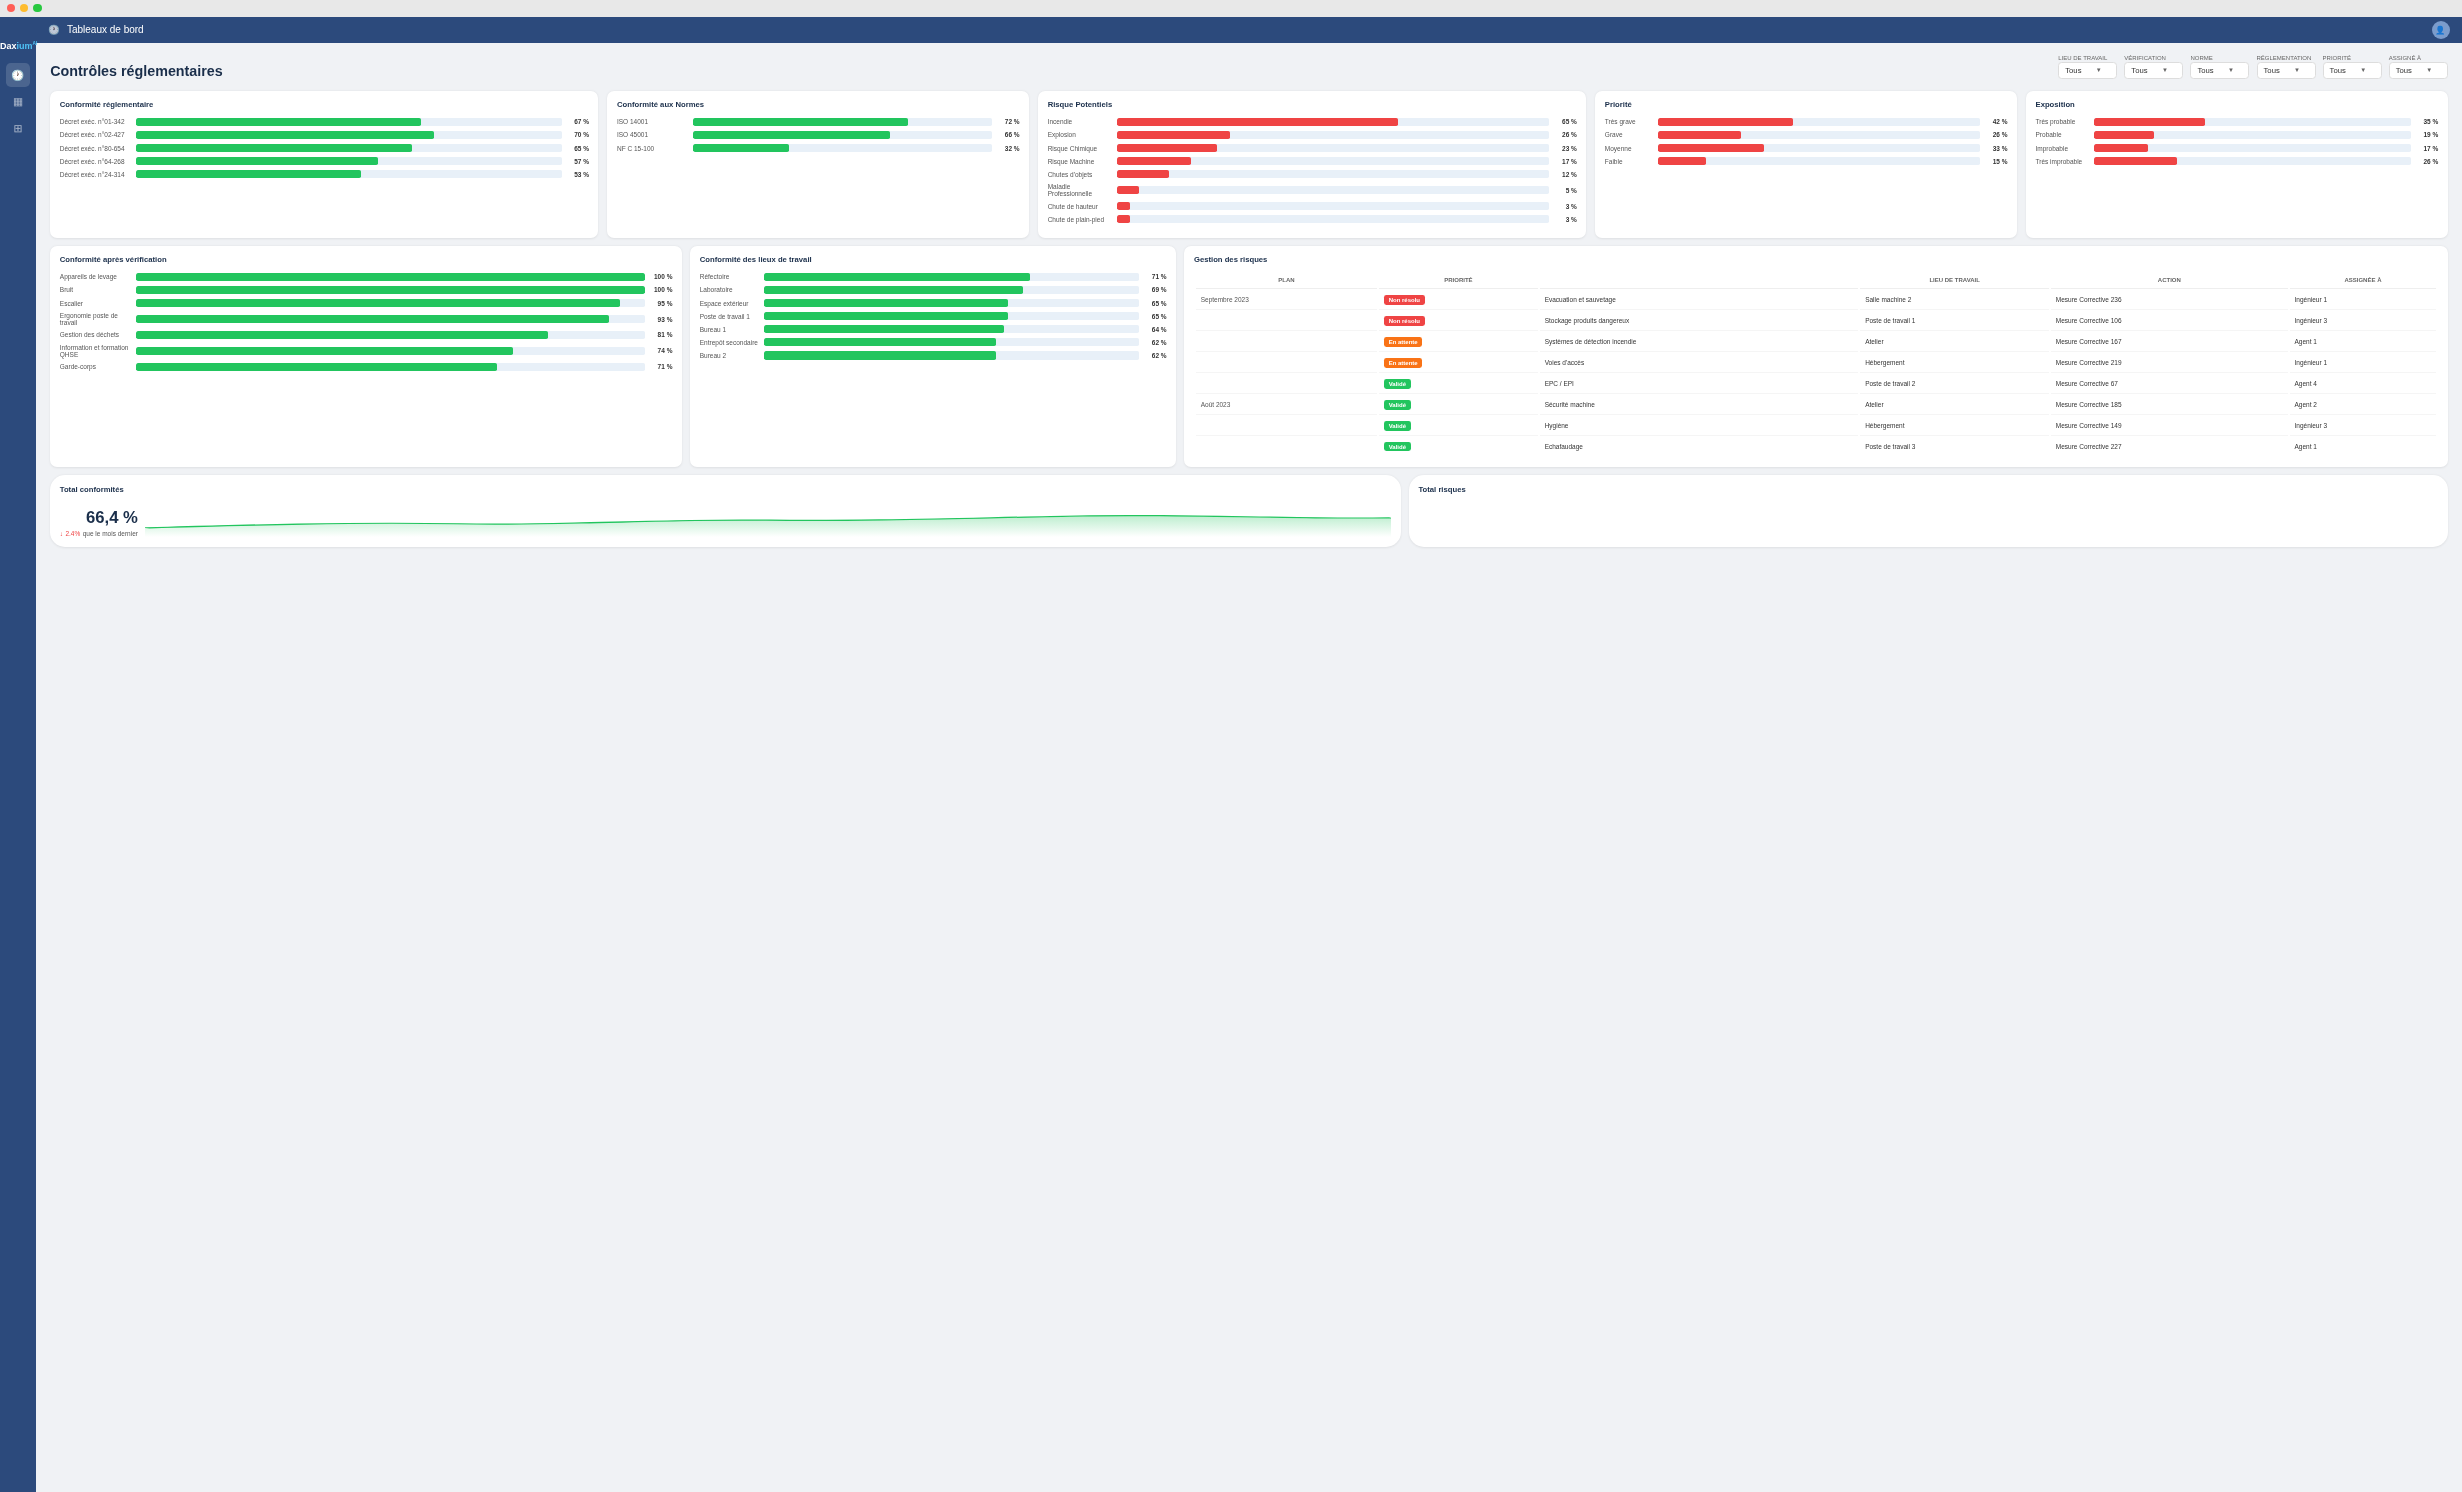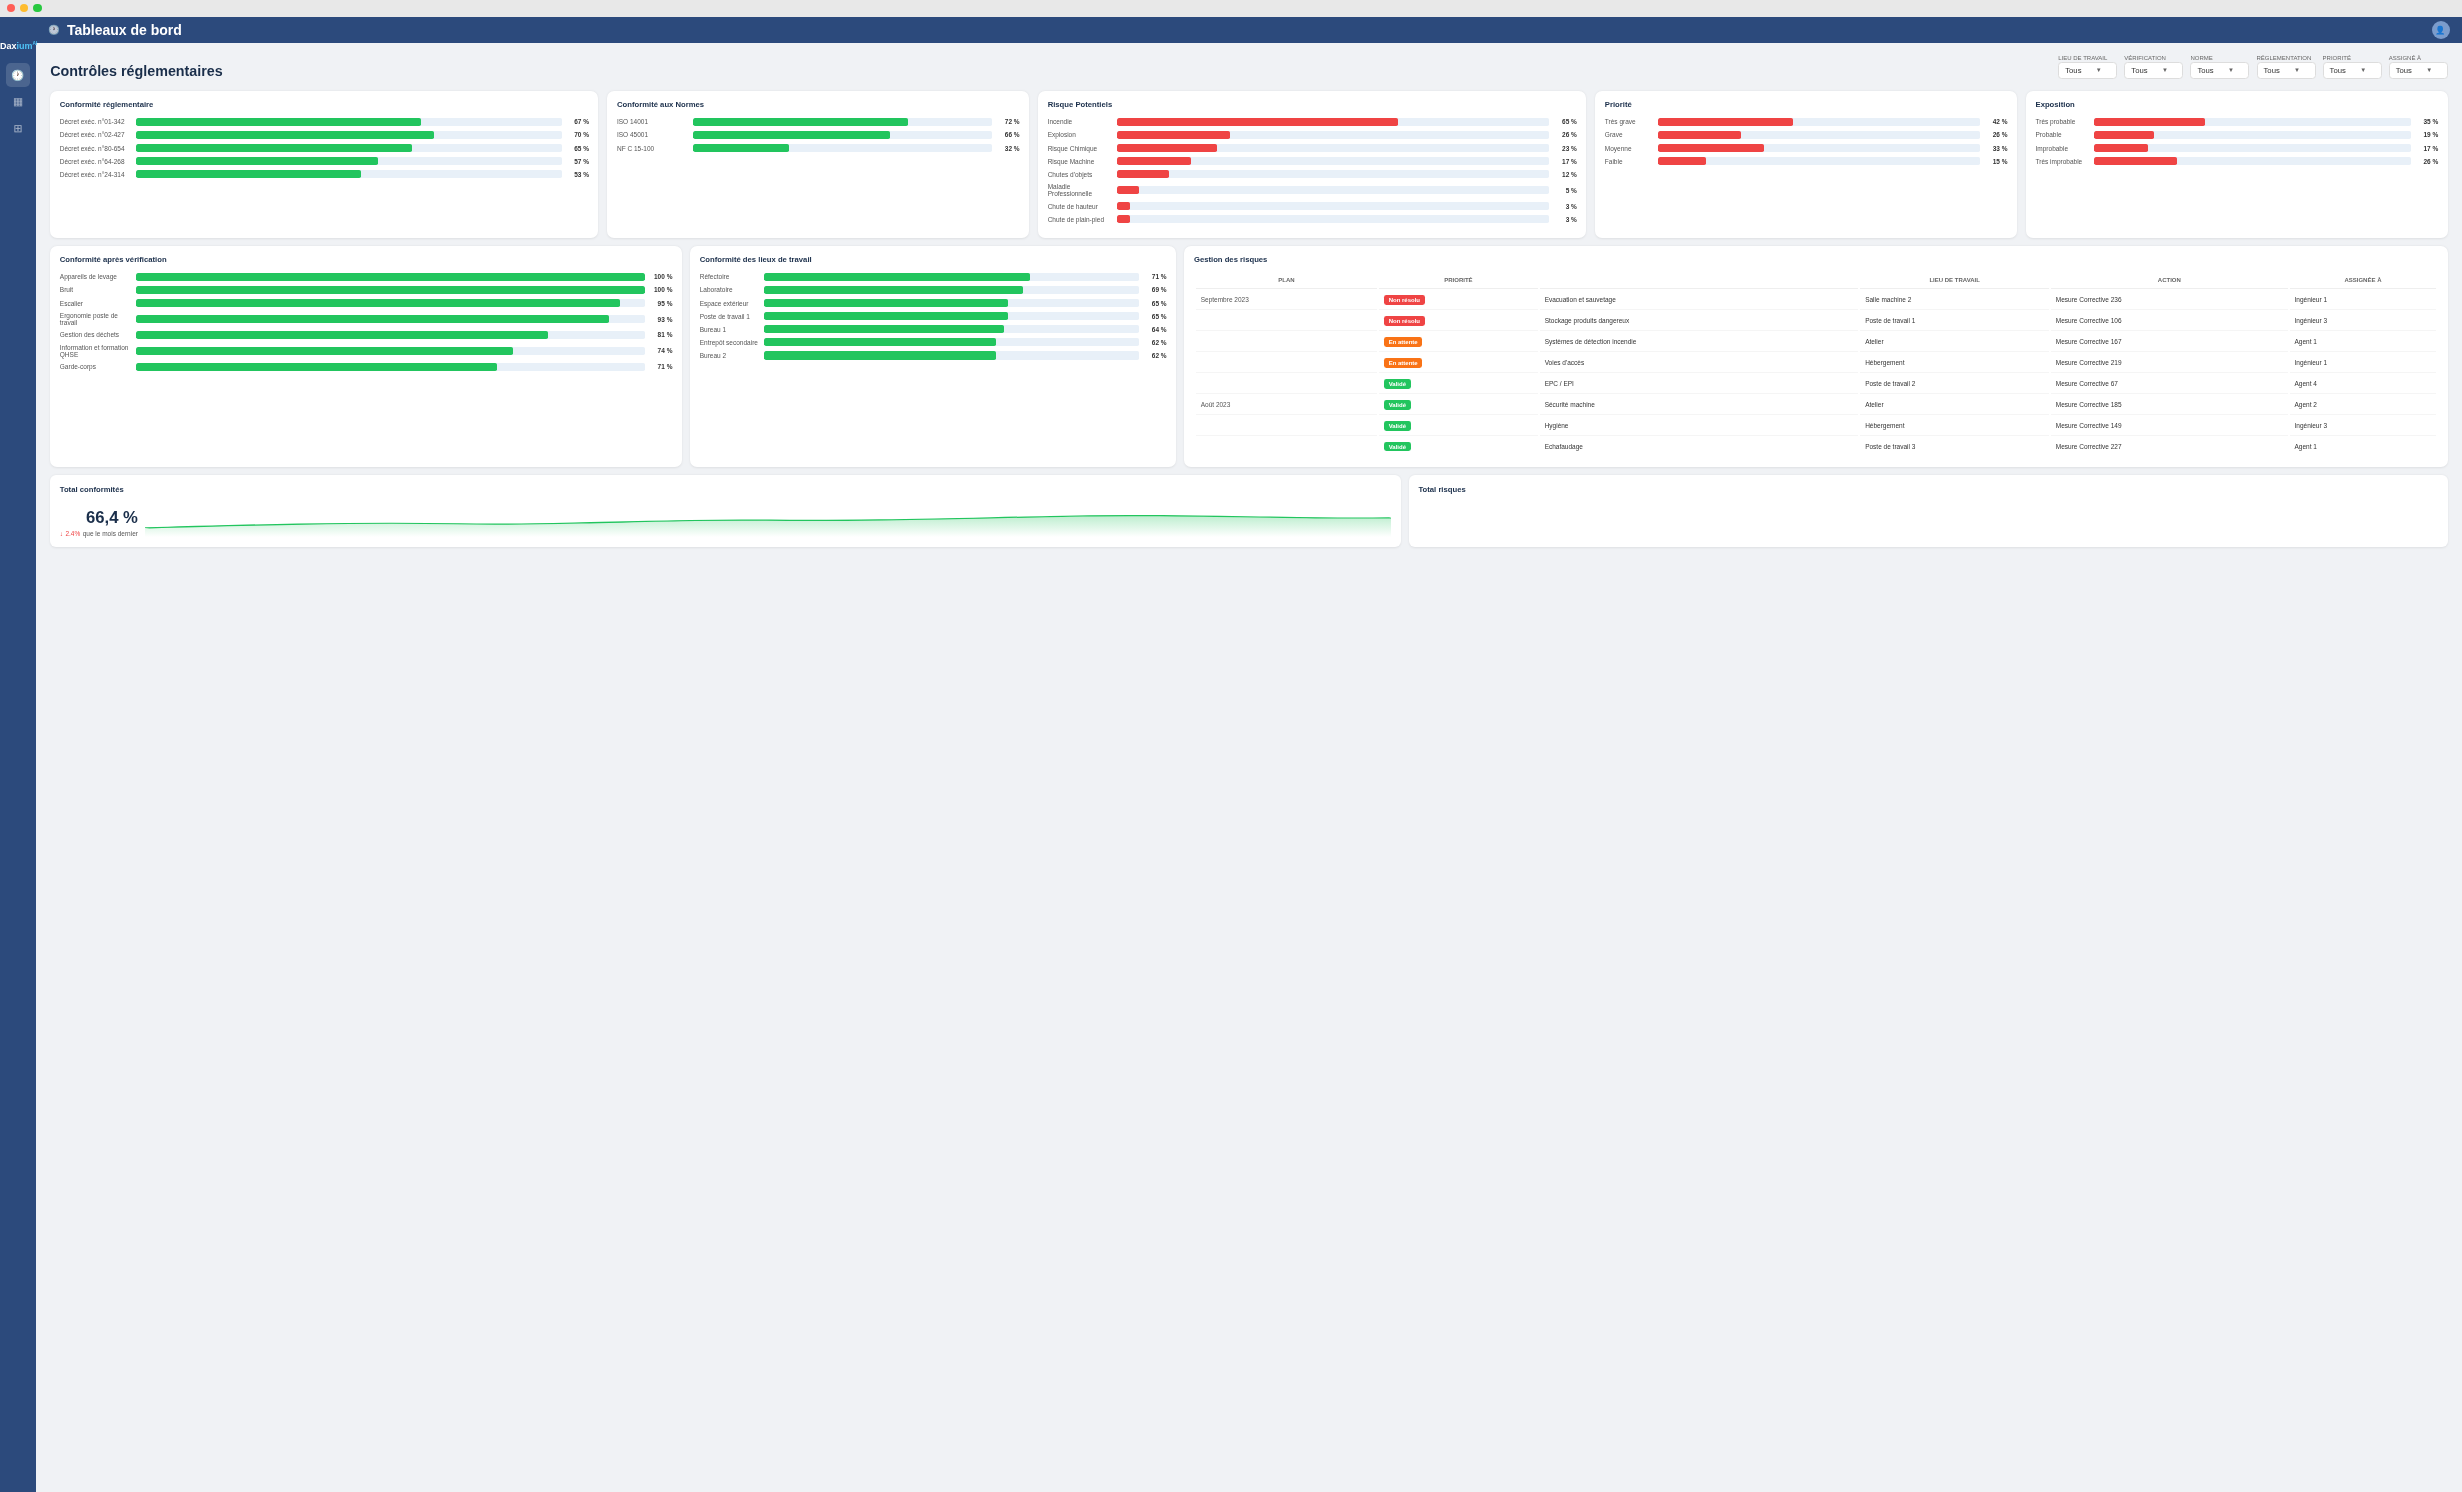--- a/index.html
+++ b/index.html
@@ -19,21 +19,21 @@
     .sidebar-nav { display: flex; flex-direction: column; align-items: center; gap: 2.4px; margin-top: 4.8px; width: 100%; }
     .sidebar-item { width: 24px; height: 24px; display: flex; align-items: center; justify-content: center; border-radius: 4.8px; cursor: pointer; color: rgba(255,255,255,0.6); font-size: 10.7px; }
     .sidebar-item.active { background: rgba(255,255,255,0.15); color: white; }
 
     
     .main { margin-left: 36px; margin-top: 16.7px; display: flex; flex-direction: column; flex: 1; overflow: hidden; }
 
     
     .topbar { height: 26px; background: #2c4a7c; display: flex; align-items: center; padding: 0 12px; gap: 7.1px; }
     .topbar-icon { color: rgba(255,255,255,0.7); font-size: 9.5px; }
-    .topbar-title { color: white; font-size: 14px; font-weight: 700; }
+    .topbar-title { color: white; font-size: 10px; font-weight: 400; }
 
     
     .content { flex: 1; overflow-y: auto; padding: 12px 14.3px; }
 
     
     .page-header { display: flex; align-items: center; justify-content: space-between; margin-bottom: 12px; flex-wrap: wrap; gap: 7.1px; }
     .page-title { font-size: 14.3px; font-weight: 700; color: #1a2e4a; margin-top: 8px; }
 
     
     .filters { display: flex; gap: 7.1px; flex-wrap: wrap; align-items: center; }
@@ -63,21 +63,21 @@
     .risk-table { width: 100%; font-size: 6.5px; }
     .risk-table th { font-size: 6px; font-weight: 700; color: #666; text-transform: uppercase; padding: 2.4px 4.8px 4.8px; border-bottom: 0.6px solid #eee; }
     .risk-table td { padding: 4.2px 4.8px; border-bottom: 0.6px solid #f5f5f5; color: #333; font-size: 6.5px; vertical-align: middle; }
     .risk-table tr:last-child td { border-bottom: none; }
     .badge { display: inline-block; padding: 1.8px 4.8px; border-radius: 2.4px; font-size: 6px; font-weight: 600; color: white; white-space: nowrap; }
     .badge-red { background: #ef4444; }
     .badge-orange { background: #f97316; }
     .badge-green { background: #22c55e; }
 
     
-    .total-card { background: white; border-radius: 6px; padding: 9.5px; box-shadow: 0 0.6px 2.4px rgba(0,0,0,0.08); }
+    .total-card { background: white; border-radius: 15px; padding: 9.5px; box-shadow: 0 0.6px 2.4px rgba(0,0,0,0.08); }
     .total-value { font-size: 16.7px; font-weight: 700; color: #1a2e4a; margin-bottom: 2.4px; }
     .total-change { font-size: 6.5px; color: #555; display: flex; align-items: center; gap: 2.4px; margin-top: 2.4px; }
     .total-change .down { color: #ef4444; }
 
     
     .sparkline-container { position: relative; height: 30px; margin-top: 4.8px; }
     svg.sparkline { width: 100%; height: 100%; }
 
     
     .profile-icon { width: 18px; height: 18px; border-radius: 50%; background: #7b9ccc; display: flex; align-items: center; justify-content: center; color: white; font-size: 8.3px; margin-left: auto; }

